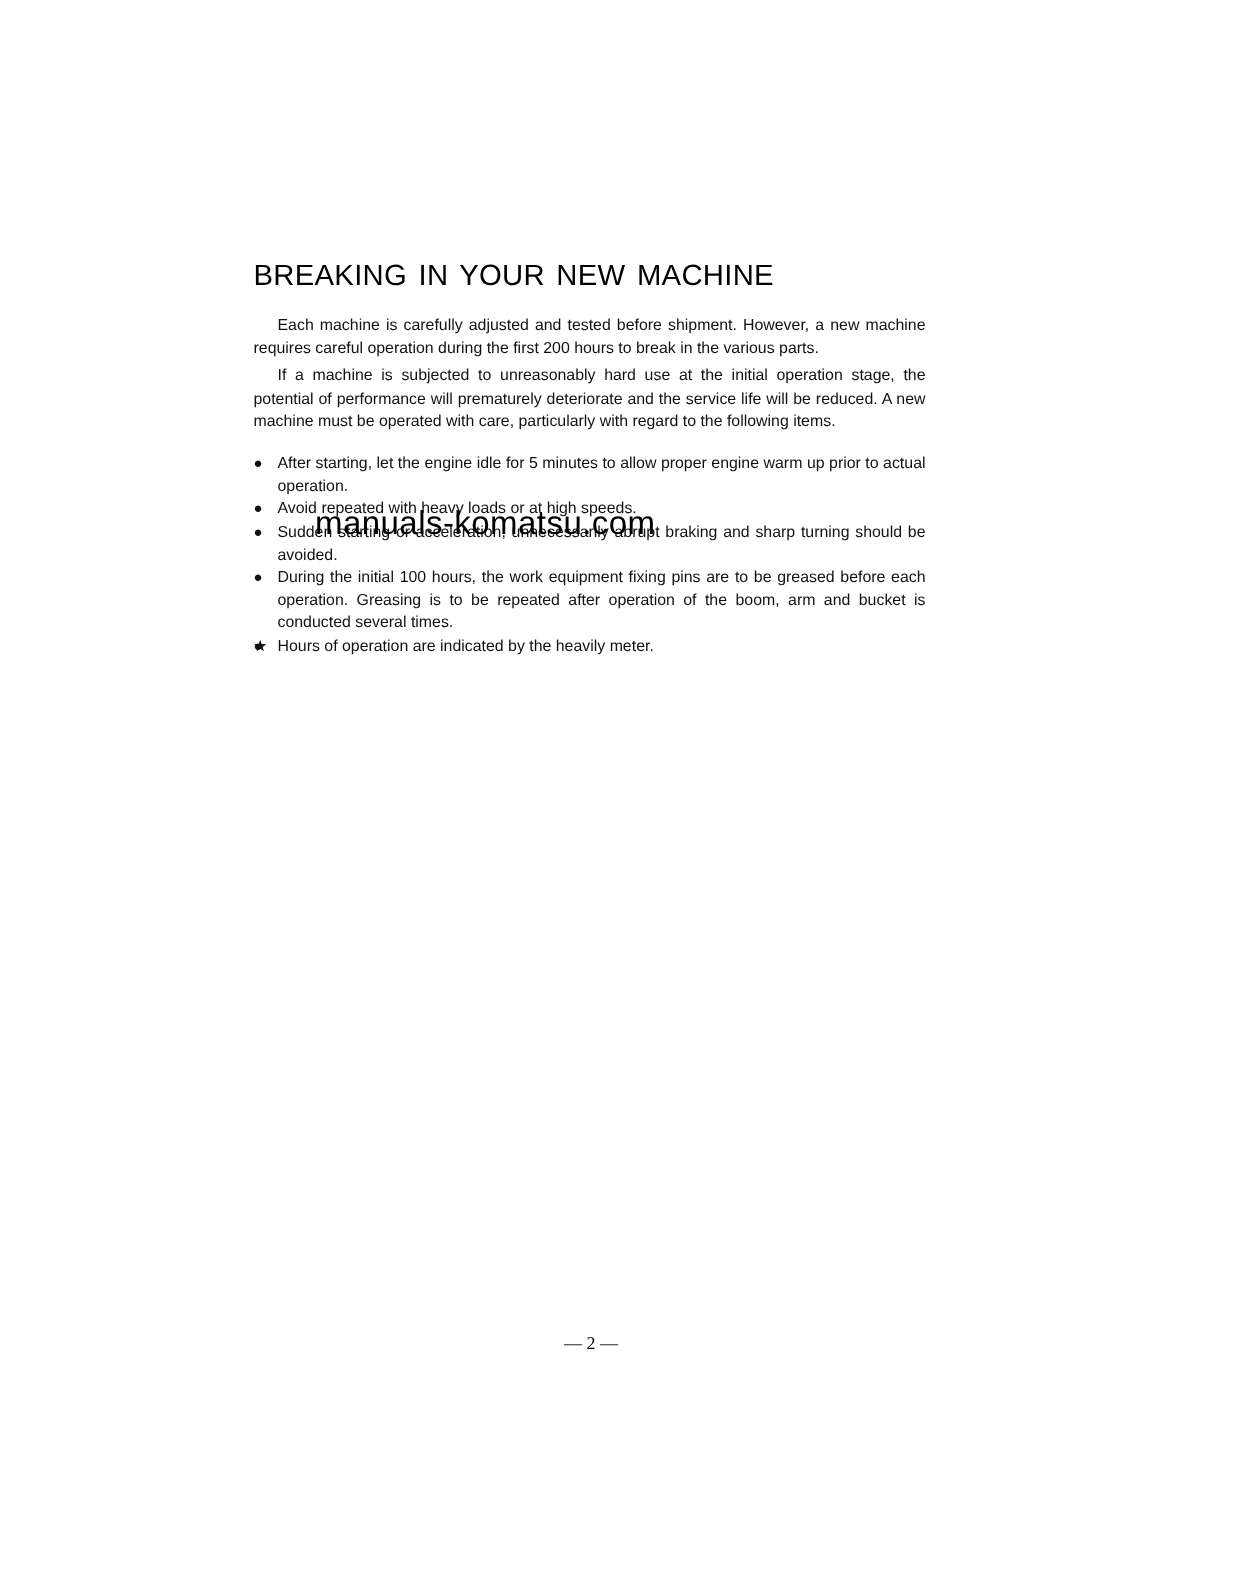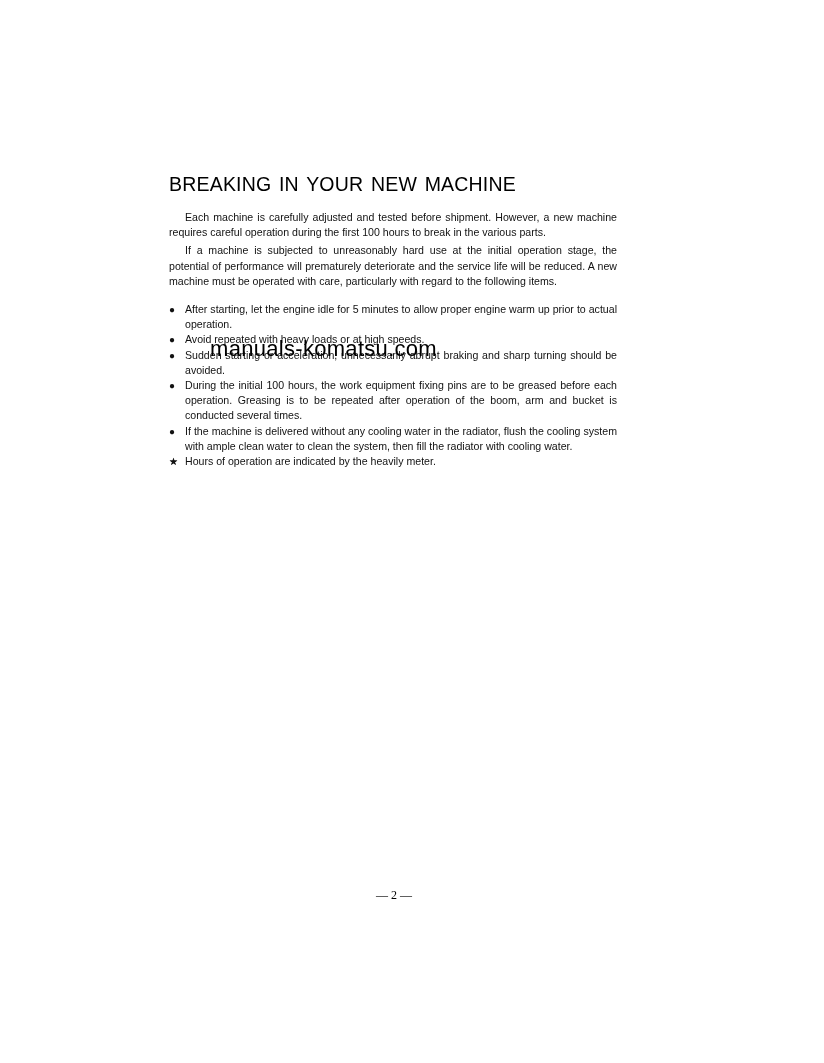--- a/index.html
+++ b/index.html
@@ -30,21 +30,21 @@
     font-family: "Liberation Serif", serif; font-size: 12px; color: #000;
   }
 </style>
 </head>
 <body>
 
 <div class="page">
   <div class="title">BREAKING IN YOUR NEW MACHINE</div>
 
   <div class="body">
-    <p class="para">Each machine is carefully adjusted and tested before shipment. However, a new machine requires careful operation during the first 100 hours to break in the various parts.</p>
+    <p class="para">Each machine is carefully adjusted and tested before shipment. However, a new machine requires careful operation during the first 200 hours to break in the various parts.</p>
     <p class="para">If a machine is subjected to unreasonably hard use at the initial operation stage, the potential of performance will prematurely deteriorate and the service life will be reduced. A new machine must be operated with care, particularly with regard to the following items.</p>
 
     <ul class="list">
       <li>
         <span class="marker">●</span>
         <span>After starting, let the engine idle for 5 minutes to allow proper engine warm up prior to actual operation.</span>
       </li>
       <li>
         <span class="marker">●</span>
         <span>Avoid repeated with heavy loads or at high speeds.</span>
@@ -52,21 +52,20 @@
       <li>
         <span class="marker">●</span>
         <span>Sudden starting or acceleration, unnecessarily abrupt braking and sharp turning should be avoided.</span>
       </li>
       <li>
         <span class="marker">●</span>
         <span>During the initial 100 hours, the work equipment fixing pins are to be greased before each operation. Greasing is to be repeated after operation of the boom, arm and bucket is conducted several times.</span>
       </li>
       <li>
         <span class="marker">●</span>
-        <span>If the machine is delivered without any cooling water in the radiator, flush the cooling system with ample clean water to clean the system, then fill the radiator with cooling water.</span>
       </li>
       <li>
         <span class="marker">★</span>
       </li>
       <li>
         <span class="marker">★</span>
         <span>Hours of operation are indicated by the heavily meter.</span>
       </li>
     </ul>
   </div>

